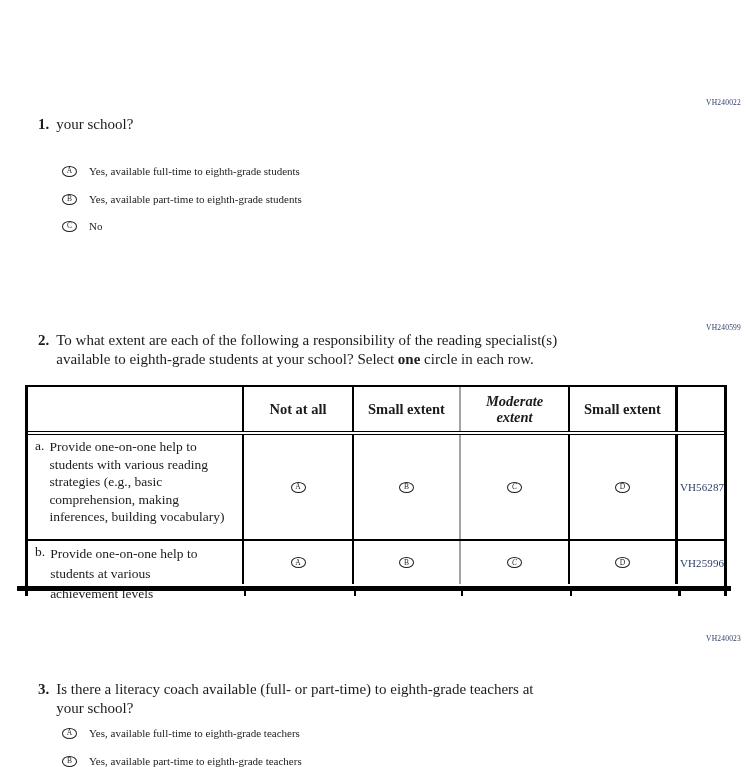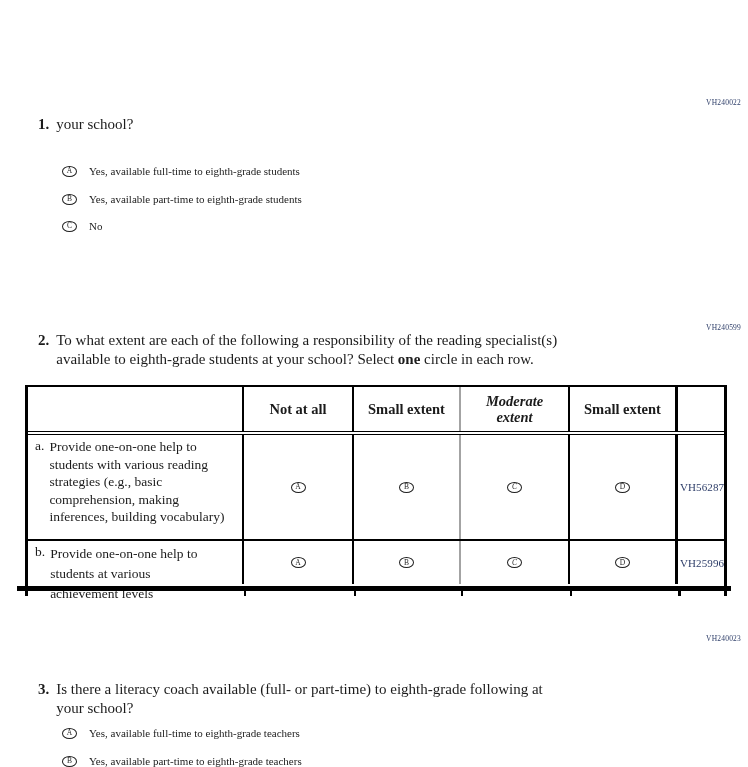--- a/index.html
+++ b/index.html
@@ -196,21 +196,21 @@
   <div class="stub" style="left:461px;width:2px"></div>
   <div class="stub" style="left:570px;width:2px"></div>
   <div class="stub" style="left:678px;width:3px"></div>
   <div class="stub" style="left:724px;width:3px"></div>
 
   <div class="vcode" style="top:590px">VH240023</div>
 
   <div class="qblock" style="top:636px">
     <span class="qnum">3.</span>
     <span class="qtext">
-      <span style="display:block">Is there a literacy coach available (full- or part-time) to eighth-grade following at</span>
+      <span style="display:block">Is there a literacy coach available (full- or part-time) to eighth-grade teachers at</span>
       <span style="display:block">your school?</span>
     </span>
   </div>
 
   <div class="opt" style="top:681px">
     <span class="oval">
         <span>A</span>
       </span>
     <span class="olabel">Yes, available full-time to eighth-grade teachers</span>
   </div>

